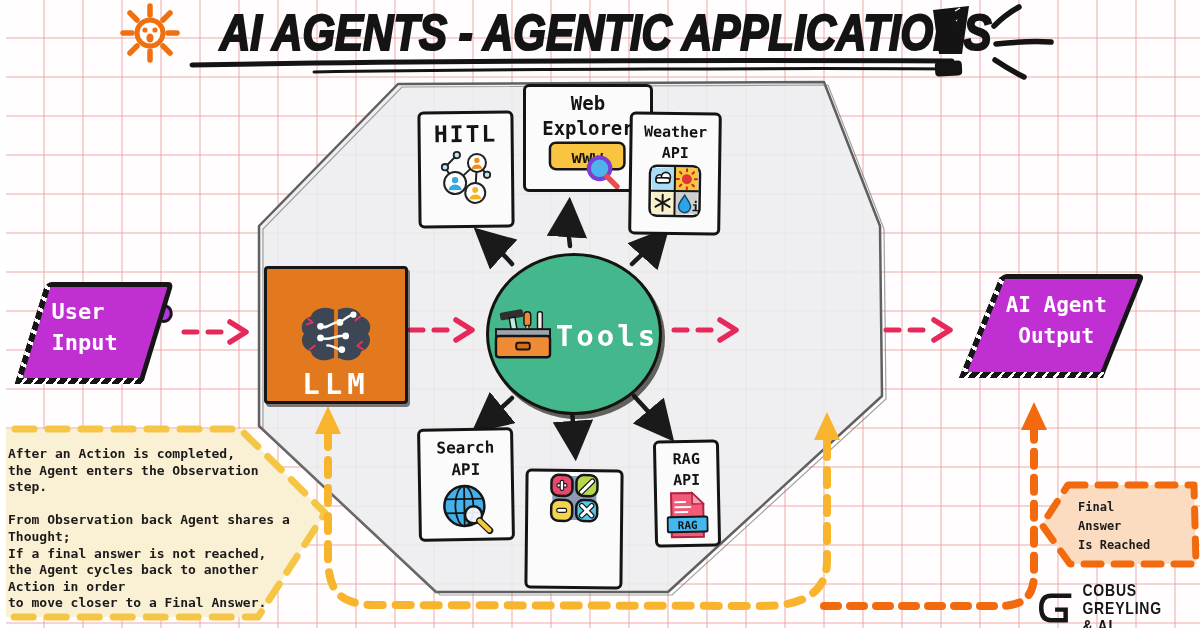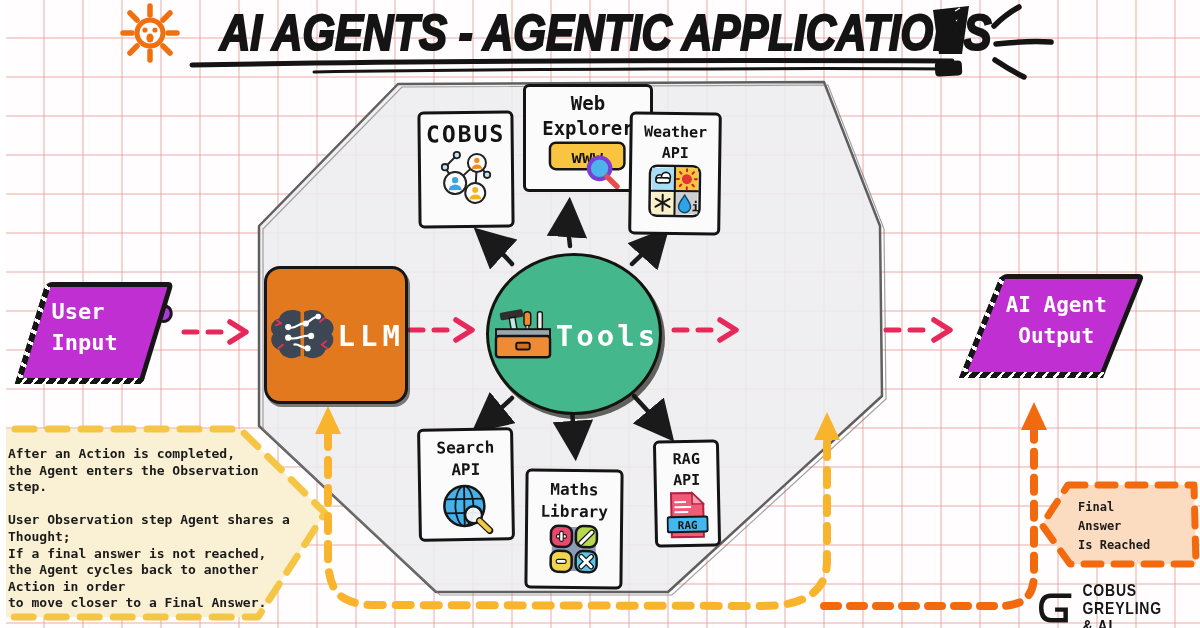--- a/index.html
+++ b/index.html
@@ -34,22 +34,22 @@
   .para .ptxt{
     position:relative;color:#fff;font-weight:bold;font-size:22px;line-height:31px;
     white-space:pre-line;
   }
   .user-input{left:40px;top:282px;width:118px;height:92px;transform:skewX(-17deg);transform-origin:top left;}
   .user-input .ptxt{padding:9px 0 0 13px;transform:skewX(17deg);}
   .ai-output{left:995px;top:274px;width:134px;height:94px;transform:skewX(-22deg);transform-origin:top left;}
   .ai-output .ptxt{padding-top:11px;text-align:center;transform:skewX(22deg);font-size:21px;}
   .llm-box{
     left:258px;top:266px;width:138px;height:132px;background:#e2791f;
-    border:3.5px solid #161616;border-radius:16px;display:flex;flex-direction:row;
-    align-items:center;justify-content:center;box-shadow:2px 3px 0 0 rgba(22,22,22,.55);
+    border:3.5px solid #161616;border-radius:4px;display:flex;flex-direction:column;
+    align-items:center;justify-content:flex-end;box-shadow:2px 3px 0 0 rgba(22,22,22,.55);
   }
   .llm-label{color:#fff;font-weight:bold;font-size:29px;letter-spacing:5px;margin-top:2px;}
   .tools-circle{
     left:480px;top:253px;width:170px;height:156px;background:#45b78c;border:3px solid #14140f;
     border-radius:50%;display:flex;align-items:center;justify-content:center;
     box-shadow:3px 4px 0 0 rgba(20,20,15,.65);
   }
   .tools-label{color:#fff;font-weight:bold;font-size:29px;letter-spacing:3px;margin-top:3px;}
   .card{
     background:#fbfbfc;border:3px solid #141414;border-radius:6px;
@@ -227,21 +227,21 @@
       <rect x="36" y="20" width="3" height="8" fill="#cccccc" stroke="#141414" stroke-width="1"></rect>
       <rect x="48" y="6" width="5" height="18" rx="2" fill="#eeeeee" stroke="#141414" stroke-width="1.5"></rect>
       <rect x="5" y="24" width="56" height="8" fill="#9aa5ad" stroke="#141414" stroke-width="2"></rect>
       <rect x="5" y="31" width="56" height="22" rx="3" fill="#ef8b34" stroke="#141414" stroke-width="2.5"></rect>
       <rect x="26" y="38" width="14" height="7" rx="2" fill="#d96c14" stroke="#141414" stroke-width="2"></rect>
     </svg>
     <div class="tools-label">Tools</div>
   </div>
 
   <div class="abs card card-hitl">
-    <div class="clabel">COBUS</div>
+    <div class="clabel">HITL</div>
     <svg width="58" height="58" viewBox="0 0 58 58">
       <g stroke="#222" stroke-width="2" fill="none">
         <path d="M18,36 L40,16 M40,16 L38,46 M18,36 L38,46 M18,36 L8,20 M8,20 L20,8 M40,16 L50,28"></path>
       </g>
       <g fill="#bfe3f5" stroke="#222" stroke-width="1.8">
         <circle cx="8" cy="20" r="3.2"></circle>
           <circle cx="20" cy="8" r="3.2"></circle>
           <circle cx="50" cy="28" r="3.2"></circle>
       </g>
       <circle cx="18" cy="36" r="11" fill="#fff" stroke="#222" stroke-width="2"></circle>
@@ -310,21 +310,20 @@
       <line x1="25" y1="5" x2="25" y2="45" stroke="#161616" stroke-width="1.8"></line>
       <line x1="6" y1="18" x2="44" y2="18" stroke="#161616" stroke-width="1.8"></line>
       <line x1="6" y1="32" x2="44" y2="32" stroke="#161616" stroke-width="1.8"></line>
       <circle cx="34" cy="34" r="8.5" fill="rgba(255,255,255,.9)" stroke="#161616" stroke-width="2.5"></circle>
       <line x1="40" y1="40" x2="50" y2="50" stroke="#161616" stroke-width="7" stroke-linecap="round"></line>
       <line x1="40" y1="40" x2="49.5" y2="49.5" stroke="#f3c93f" stroke-width="4.5" stroke-linecap="round"></line>
     </svg>
   </div>
 
   <div class="abs card card-maths">
-    <div class="clabel">Maths Library</div>
     <svg width="52" height="52" viewBox="0 0 52 52">
       <rect x="22" y="4" width="8" height="44" fill="#8d9bb5"></rect>
       <rect x="4" y="22" width="44" height="8" fill="#8d9bb5"></rect>
       <rect x="3" y="3" width="21" height="21" rx="7" fill="#e8486b" stroke="#161616" stroke-width="2.5"></rect>
       <rect x="28" y="3" width="21" height="21" rx="7" fill="#b5d84c" stroke="#161616" stroke-width="2.5"></rect>
       <rect x="3" y="28" width="21" height="21" rx="7" fill="#f3d44e" stroke="#161616" stroke-width="2.5"></rect>
       <rect x="28" y="28" width="21" height="21" rx="7" fill="#57c8ec" stroke="#161616" stroke-width="2.5"></rect>
       <rect x="8.5" y="11.75" width="10" height="3.5" rx="1.5" fill="#fff" stroke="#161616" stroke-width="1.1"></rect>
       <rect x="11.75" y="8.5" width="3.5" height="10" rx="1.5" fill="#fff" stroke="#161616" stroke-width="1.1"></rect>
       <line x1="33" y1="20" x2="44" y2="9" stroke="#161616" stroke-width="5.5" stroke-linecap="round"></line>
@@ -357,21 +356,21 @@
 
   <div class="abs para ai-output">
     <div class="ptxt">AI Agent
 Output</div>
   </div>
 
   <div class="abs note-text">After an Action is completed,
 the Agent enters the Observation
 step.
 
-User Observation step Agent shares a
+From Observation back Agent shares a
 Thought;
 If a final answer is not reached,
 the Agent cycles back to another
 Action in order
 to move closer to a Final Answer.</div>
   <div class="abs final-text">Final
 Answer
 Is Reached</div>
 
   <div class="abs logo">

